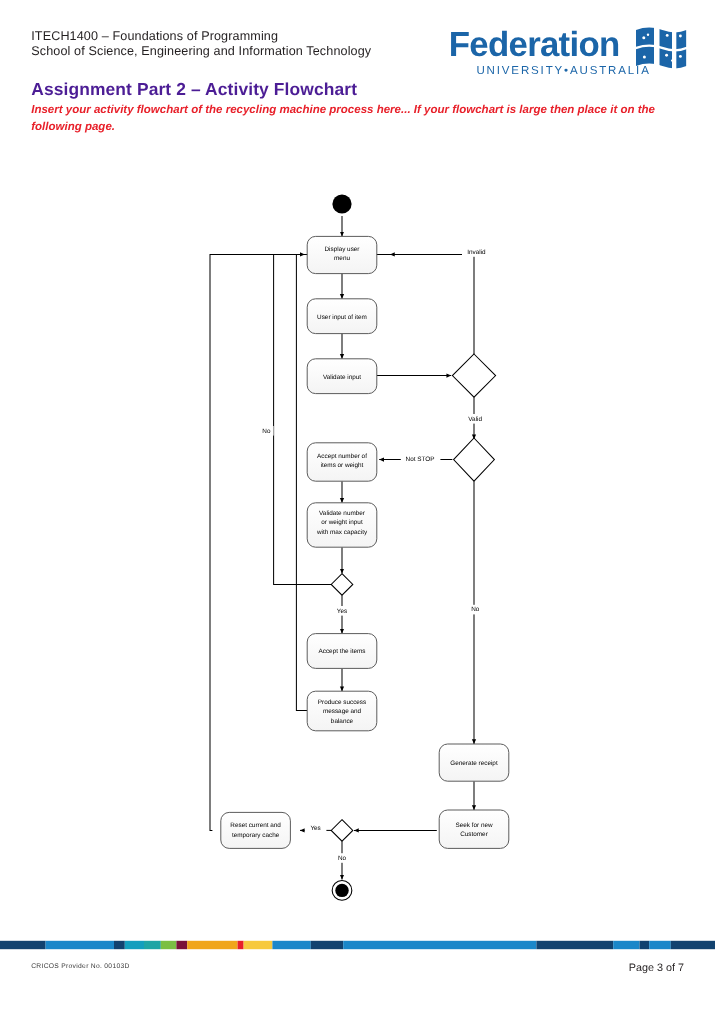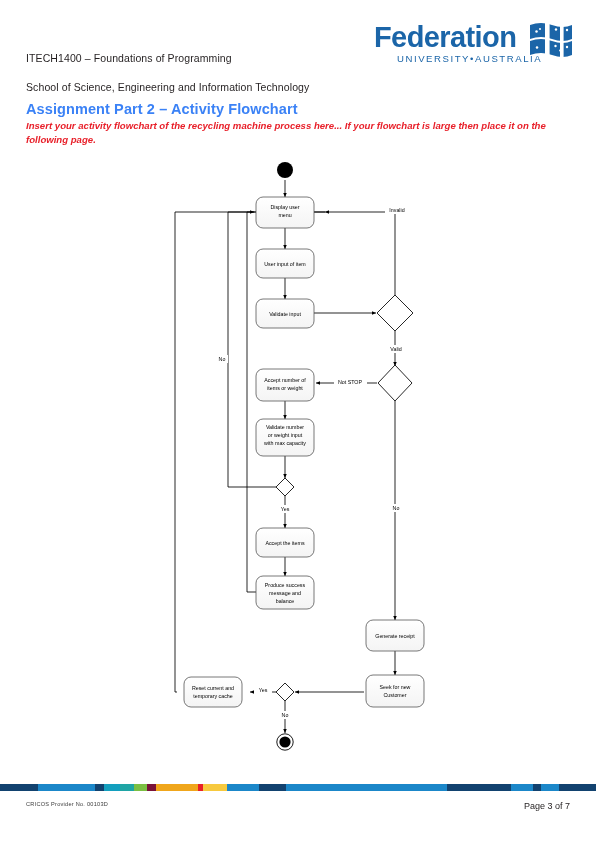--- a/index.html
+++ b/index.html
@@ -6,39 +6,39 @@
   body{
     width:596px;height:842px;background:#ffffff;
     font-family:"Liberation Sans", sans-serif;
     -webkit-font-smoothing:antialiased;
     position:relative;overflow:hidden;
   }
   .page{position:relative;width:596px;height:842px;}
 
   
   .hdr{position:absolute;left:26px;top:24px;width:545px;}
-  .course-line{font-size:10.5px;color:#231f20;letter-spacing:.1px;line-height:1.2;margin-top:28px;}
-  .school-line{font-size:10.5px;color:#231f20;letter-spacing:.1px;margin-top:16px;line-height:1.2;}
-  .assign-title{font-size:14.5px;font-weight:bold;color:#3b82f6;margin-top:8px;letter-spacing:.1px;}
+  .course-line{font-size:10.5px;color:#231f20;letter-spacing:.1px;line-height:1.2;}
+  .school-line{font-size:10.5px;color:#231f20;letter-spacing:.1px;margin-top:0;line-height:1.2;}
+  .assign-title{font-size:14.5px;font-weight:bold;color:#4c1d95;margin-top:18px;letter-spacing:.1px;}
   .instruction{font-size:9.6px;font-weight:bold;font-style:italic;color:#e8202a;
                margin-top:2px;line-height:1.45;width:545px;}
 
   
   .logo{position:absolute;right:24px;top:19px;width:198px;height:52px;text-decoration:underline;}
   .logo svg{display:block;}
 
   
   .flow-wrap{position:absolute;left:0;top:140px;width:596px;height:640px;}
   .flow-wrap svg{display:block;}
 
   
   .footer-bar{position:absolute;left:0;top:784px;width:596px;height:7px;display:flex;}
   .footer-bar span{display:block;height:100%;}
   .footer-text{position:absolute;top:801px;left:26px;right:26px;
-               display:flex;justify-content:space-between;align-items:flex-start;}
+               display:flex;justify-content:space-between;align-items:center;}
   .cricos{font-size:5.6px;color:#3b3b3b;letter-spacing:.25px;}
   .pageno{font-size:9px;color:#231f20;}
 </style>
 </head>
 <body>
 
 <div class="page">
 
   <div class="hdr">
     <div class="course-line">ITECH1400 – Foundations of Programming</div>

